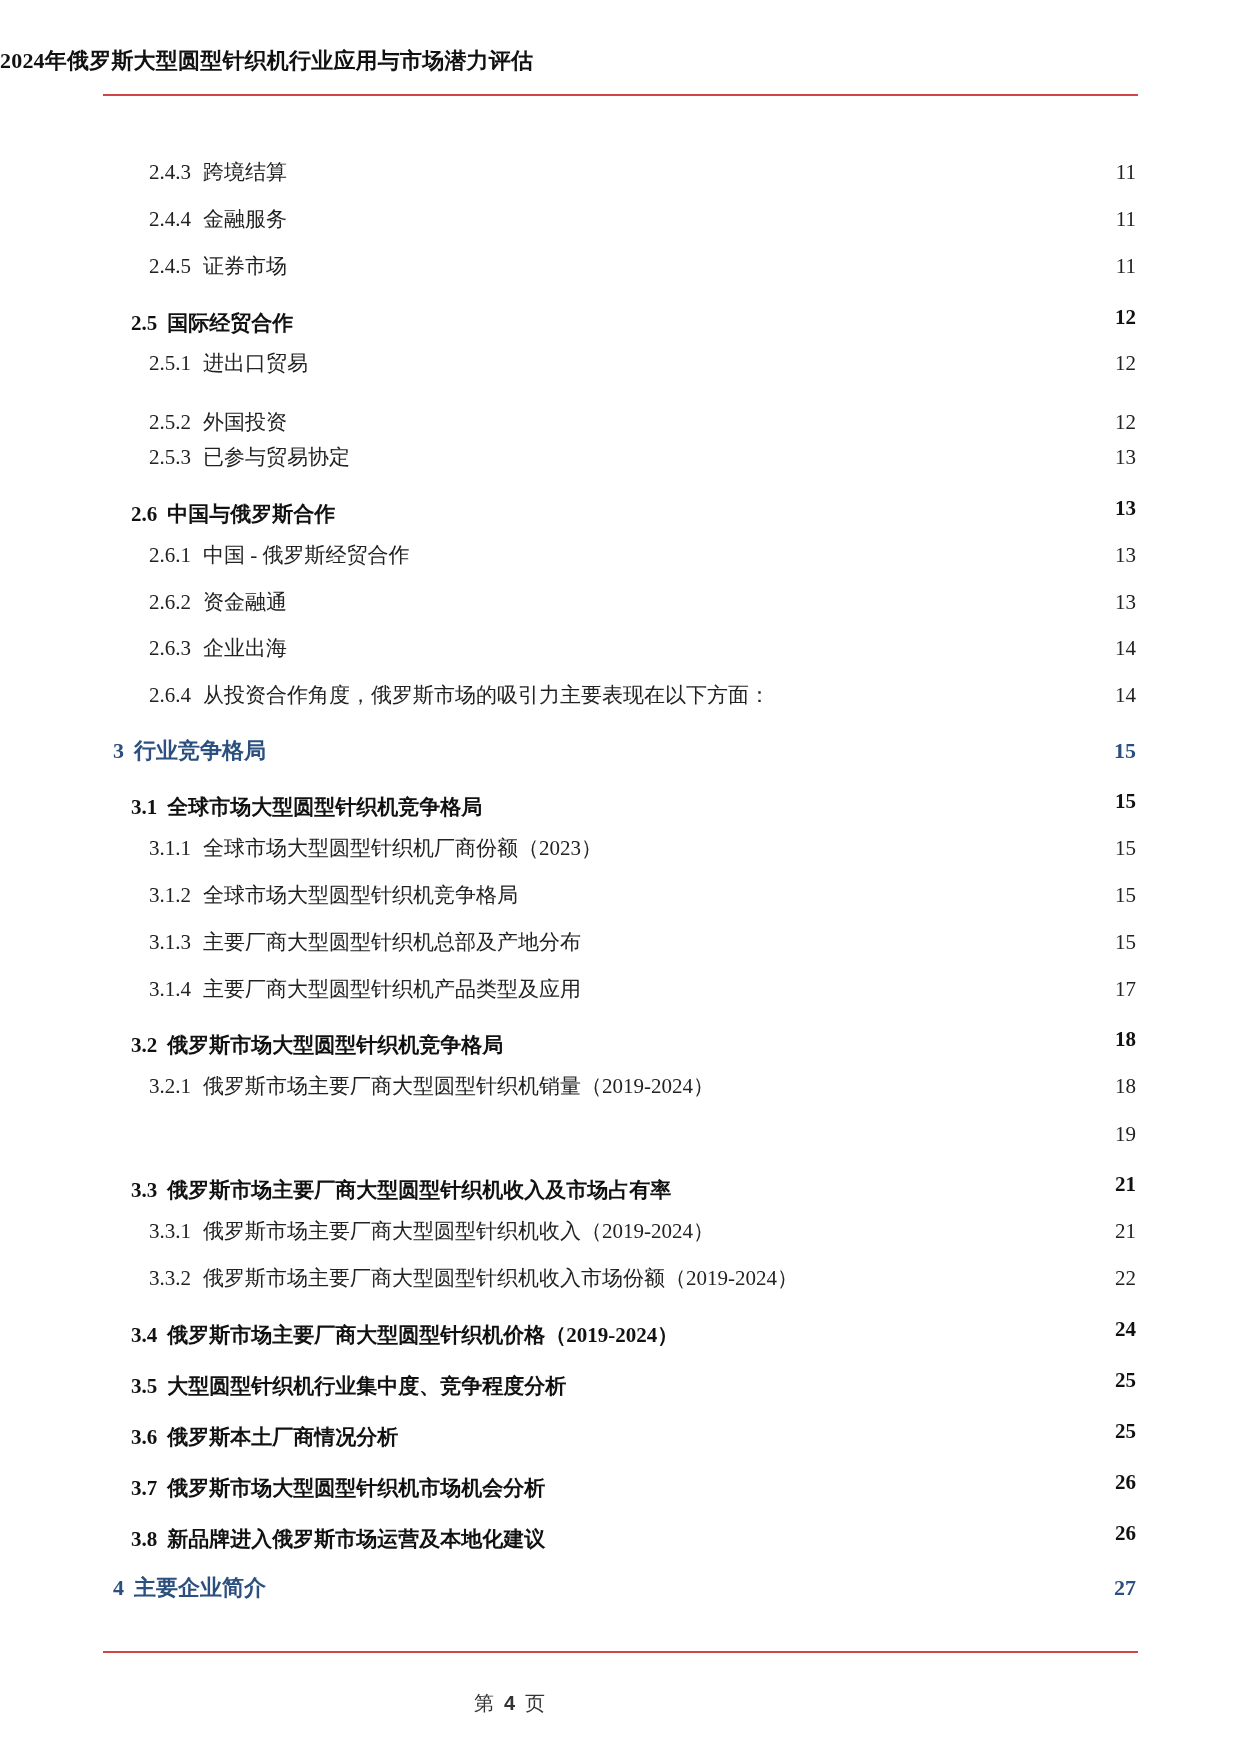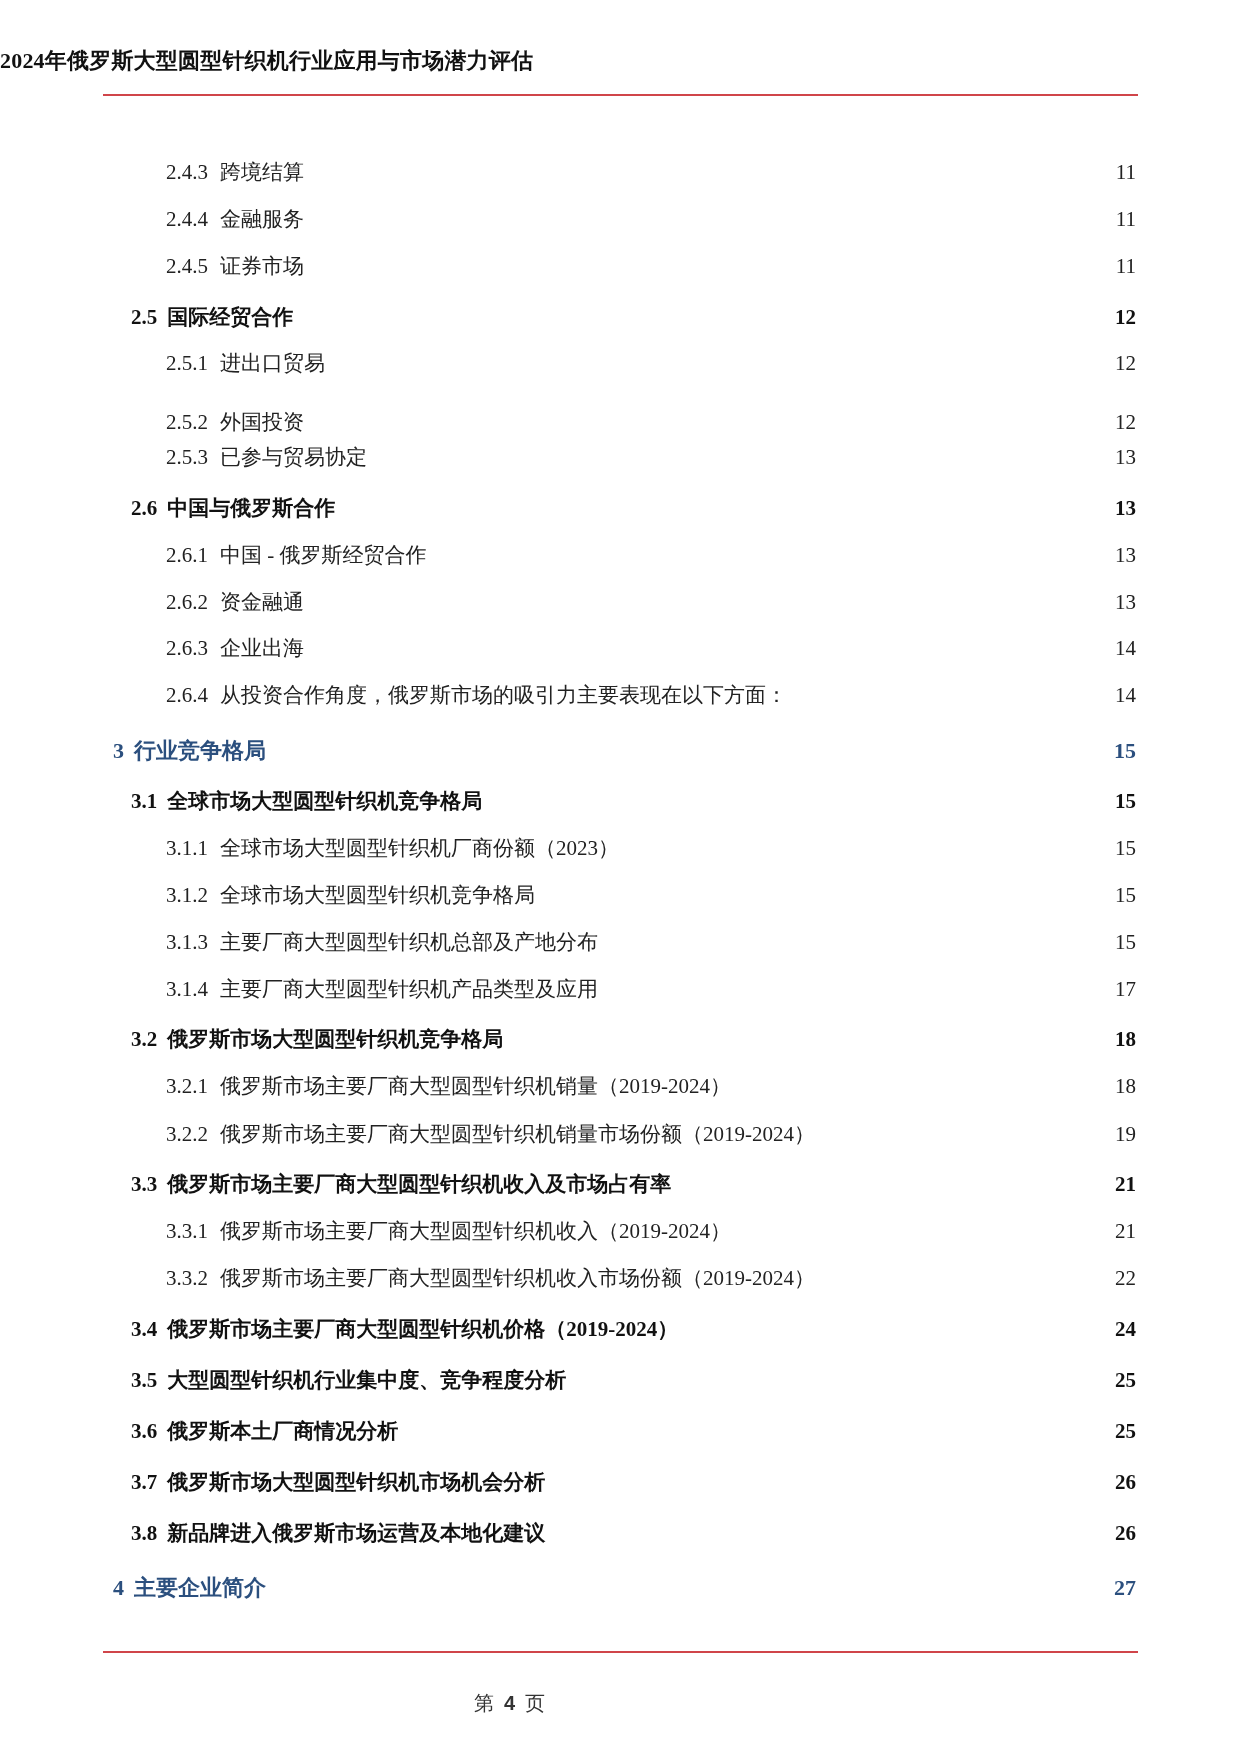--- a/index.html
+++ b/index.html
@@ -55,27 +55,27 @@
       position: absolute;
       white-space: nowrap;
     }
     .toc-row .page {
       position: absolute;
       right: 104px;
       text-align: right;
       width: 60px;
     }
     
-    .lvl3 .label-wrap { left: 149px; font-size: 21px; font-weight: normal; color: #222; margin-left: 17px; }
+    .lvl3 .label-wrap { left: 149px; font-size: 21px; font-weight: normal; color: #222; }
     .lvl3 .page { font-size: 21px; color: #222; }
     .lvl3 .num { margin-right: 12px; }
     
     .lvl2 .label-wrap { left: 131px; font-size: 21px; font-weight: bold; color: #111; }
     .lvl2 .page { font-size: 21px; font-weight: bold; color: #111; }
-    .lvl2 .num { margin-right: 10px; }
+    .lvl2 .num { margin-right: 10px; margin-top: 6px; }
     
     .lvl1 .label-wrap { left: 113px; font-size: 22px; font-weight: bold; color: #2b4f7e; }
     .lvl1 .page { font-size: 22px; font-weight: bold; color: #2b4f7e; }
     .lvl1 .num { margin-right: 10px; }
 
     .page-footer {
       position: absolute;
       left: 0;
       top: 1690px;
       width: 1019px;
@@ -170,21 +170,20 @@
   </div>
   <div class="toc-row lvl2" style="top:1024px">
     <span class="label-wrap"><span class="num">3.2</span><span>俄罗斯市场大型圆型针织机竞争格局</span></span>
     <span class="page">18</span>
   </div>
   <div class="toc-row lvl3" style="top:1071px">
     <span class="label-wrap"><span class="num">3.2.1</span><span>俄罗斯市场主要厂商大型圆型针织机销量（2019-2024）</span></span>
     <span class="page">18</span>
   </div>
   <div class="toc-row lvl3" style="top:1119px">
-    <span class="label-wrap"><span class="num">3.2.2</span><span>俄罗斯市场主要厂商大型圆型针织机销量市场份额（2019-2024）</span></span>
     <span class="page">19</span>
   </div>
   <div class="toc-row lvl2" style="top:1169px">
     <span class="label-wrap"><span class="num">3.3</span><span>俄罗斯市场主要厂商大型圆型针织机收入及市场占有率</span></span>
     <span class="page">21</span>
   </div>
   <div class="toc-row lvl3" style="top:1216px">
     <span class="label-wrap"><span class="num">3.3.1</span><span>俄罗斯市场主要厂商大型圆型针织机收入（2019-2024）</span></span>
     <span class="page">21</span>
   </div>

